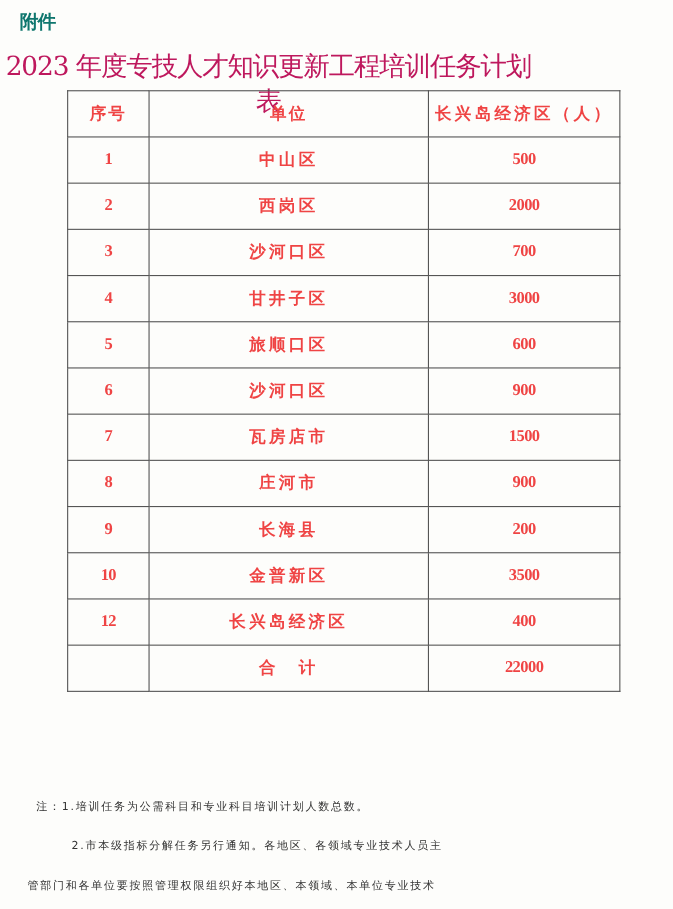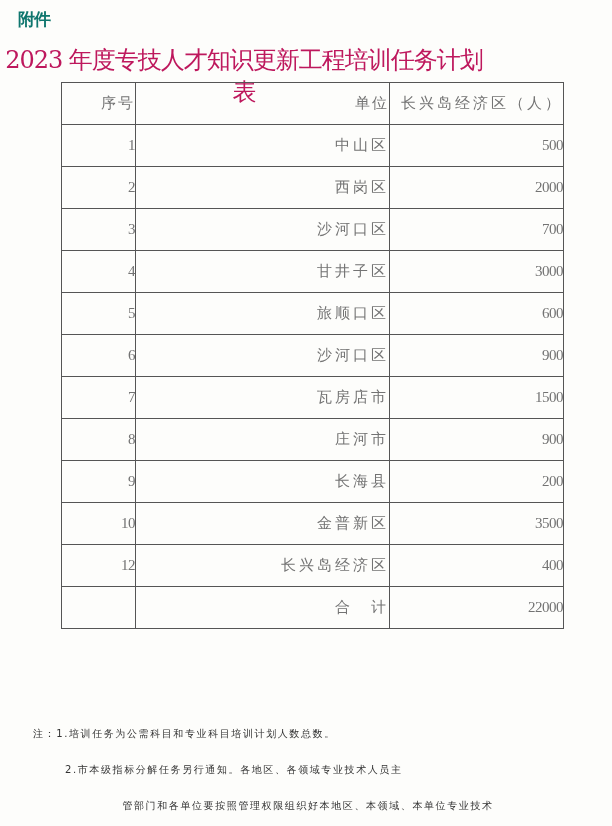--- a/index.html
+++ b/index.html
@@ -1,27 +1,27 @@
 <!DOCTYPE html>
 <html><head>
 <meta charset="utf-8">
 <style>
   html, body { margin:0; padding:0; }
   body { width:612px; height:826px; background:#fdfdfb; position:relative; overflow:hidden; color:#2a2a2a; font-family:"DejaVu Serif", serif; }
   .attach { position:absolute; left:18px; top:8px; font-size:17px; font-weight:bold; font-family:"DejaVu Sans", sans-serif; color:#0f766e; letter-spacing:-1px; }
   .title { position:absolute; left:0; width:488px; top:44px; text-align:center; font-size:24px; color:#be185d; font-family:"DejaVu Serif", serif; letter-spacing:-1px; }
   table.plan { position:absolute; left:61px; top:82px; width:502px; border-collapse:collapse; table-layout:fixed; }
-  table.plan td, table.plan th { border:1.3px solid #555; text-align:right; font-weight:normal; font-size:15px; padding:0; height:41px; color:#737373; }
+  table.plan td, table.plan th { border:1.3px solid #555; text-align:center; font-weight:bold; font-size:15px; padding:0; height:41px; color:#ef4444; }
   table.plan th { height:41px; font-family:"DejaVu Sans", sans-serif; font-size:15px; letter-spacing:2px; }
   col.c1 { width:74px; } col.c2 { width:254px; } col.c3 { width:174px; }
   .unit { letter-spacing:3px; font-family:"DejaVu Sans", sans-serif; font-size:14.5px; }
   .num { font-family:"Liberation Serif", serif; font-size:16px; letter-spacing:-0.5px; }
   .notes { position:absolute; left:15px; top:716px; width:576px; font-family:"DejaVu Sans", sans-serif; font-size:10px; color:#333; letter-spacing:1.6px; }
   .notes p { margin:0; height:36px; line-height:36px; white-space:nowrap; }
-  .n1 { padding-left:18px; } .n2 { padding-left:50px; } .n3 { padding-left:10px;text-align:center; }
+  .n1 { padding-left:18px; } .n2 { padding-left:50px; } .n3 { padding-left:10px; }
 </style>
 </head>
 <body>
 
 <div class="attach">附件</div>
 <div class="title">2023 年度专技人才知识更新工程培训任务计划表</div>
 
 <table class="plan">
   <colgroup>
       <col class="c1">

